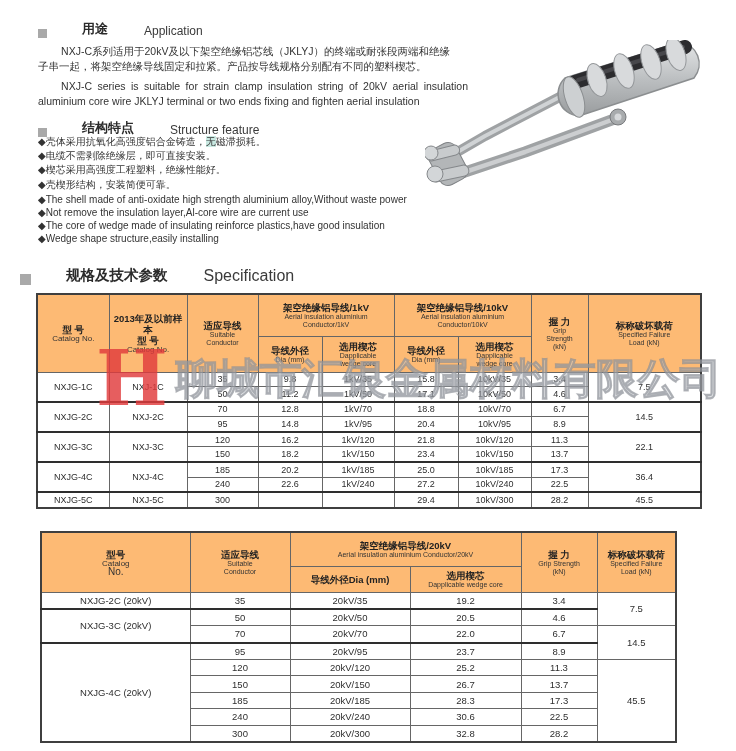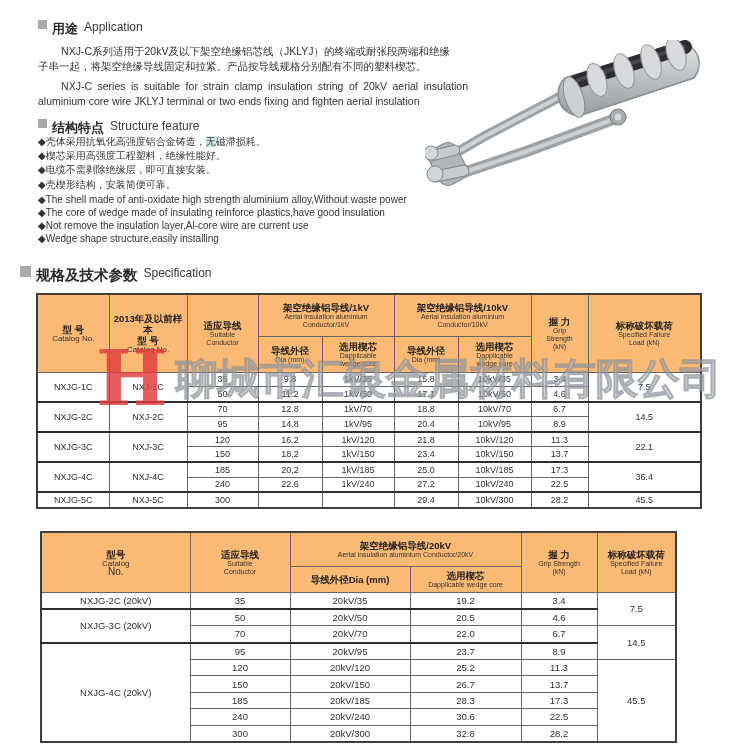--- a/index.html
+++ b/index.html
@@ -1,24 +1,24 @@
 <!DOCTYPE html>
 <html><head>
 <meta charset="utf-8">
 <style>
   html,body{margin:0;padding:0;background:#fff;}
   .page{position:relative;width:736px;height:751px;background:#fff;overflow:hidden;
         font-family:"Liberation Sans","DejaVu Sans",sans-serif;color:#333;}
   
-  .sec-head{position:absolute;display:flex;align-items:flex-start;white-space:nowrap;}
+  .sec-head{position:absolute;display:flex;align-items:flex-end;white-space:nowrap;gap:30px;}
   .sq{display:inline-block;width:9px;height:9px;background:#a9a9a9;margin-right:5px;}
   .sec-zh{font-size:13px;font-weight:600;color:#2b2b2b;}
   .sec-en{font-size:12px;color:#3a3a3a;margin-left:6px;}
   .sec-head.big .sec-zh{font-size:14.5px;font-weight:700;}
-  .sec-head.big .sec-en{font-size:12px;}
+  .sec-head.big .sec-en{font-size:16px;}
   
   .para{position:absolute;font-size:10.5px;line-height:15px;color:#333;text-align:justify;}
   .para.indent{text-indent:2.2em;}
   
   .bullets{position:absolute;}
   .bullet{font-size:10px;line-height:14.2px;color:#333;white-space:nowrap;}
   .bullet .hl{background:#c9e9e2;}
   .bullets.en .bullet{font-size:10px;line-height:13px;white-space:normal;width:430px;}
   
   .product{position:absolute;left:425px;top:40px;width:300px;height:195px;}
@@ -60,28 +60,28 @@
   <div class="para indent" style="left:38px;top:44px;width:412px;">NXJ-C系列适用于20kV及以下架空绝缘铝芯线（JKLYJ）的终端或耐张段两端和绝缘子串一起，将架空绝缘导线固定和拉紧。产品按导线规格分别配有不同的塑料楔芯。</div>
   <div class="para indent" style="left:38px;top:79px;width:430px;">NXJ-C series is suitable for strain clamp insulation string of 20kV aerial insulation aluminium core wire JKLYJ terminal or two ends fixing and fighten aerial insulation</div>
 
   <div class="sec-head" style="left:38px;top:119px;">
     <span class="sq"></span>
     <span class="sec-zh">结构特点</span>
     <span class="sec-en">Structure feature</span>
   </div>
   <div class="bullets" style="left:38px;top:135px;">
     <div class="bullet"><span>◆壳体采用抗氧化高强度铝合金铸造，</span><span class="hl">无</span><span>磁滞损耗。</span></div>
+    <div class="bullet">◆电缆不需剥除绝缘层，即可直接安装。</div>
     <div class="bullet">◆楔芯采用高强度工程塑料，绝缘性能好。</div>
-    <div class="bullet">◆电缆不需剥除绝缘层，即可直接安装。</div>
     <div class="bullet">◆壳楔形结构，安装简便可靠。</div>
   </div>
   <div class="bullets en" style="left:38px;top:193px;">
     <div class="bullet">◆The shell made of anti-oxidate high strength aluminium alloy,Without waste power</div>
+    <div class="bullet">◆Not remove the insulation layer,Al-core wire are current use</div>
     <div class="bullet">◆The core of wedge made of insulating reinforce plastics,have good insulation</div>
-    <div class="bullet">◆Not remove the insulation layer,Al-core wire are current use</div>
     <div class="bullet">◆Wedge shape structure,easily installing</div>
   </div>
 
   <svg class="product" viewBox="0 0 300 195" aria-hidden="true">
     <defs>
       <linearGradient id="met" x1="0" y1="0" x2="0" y2="1">
         <stop offset="0" stop-color="#e4e6e7"></stop>
         <stop offset="0.5" stop-color="#bcbfc1"></stop>
         <stop offset="1" stop-color="#999c9e"></stop>
       </linearGradient>

